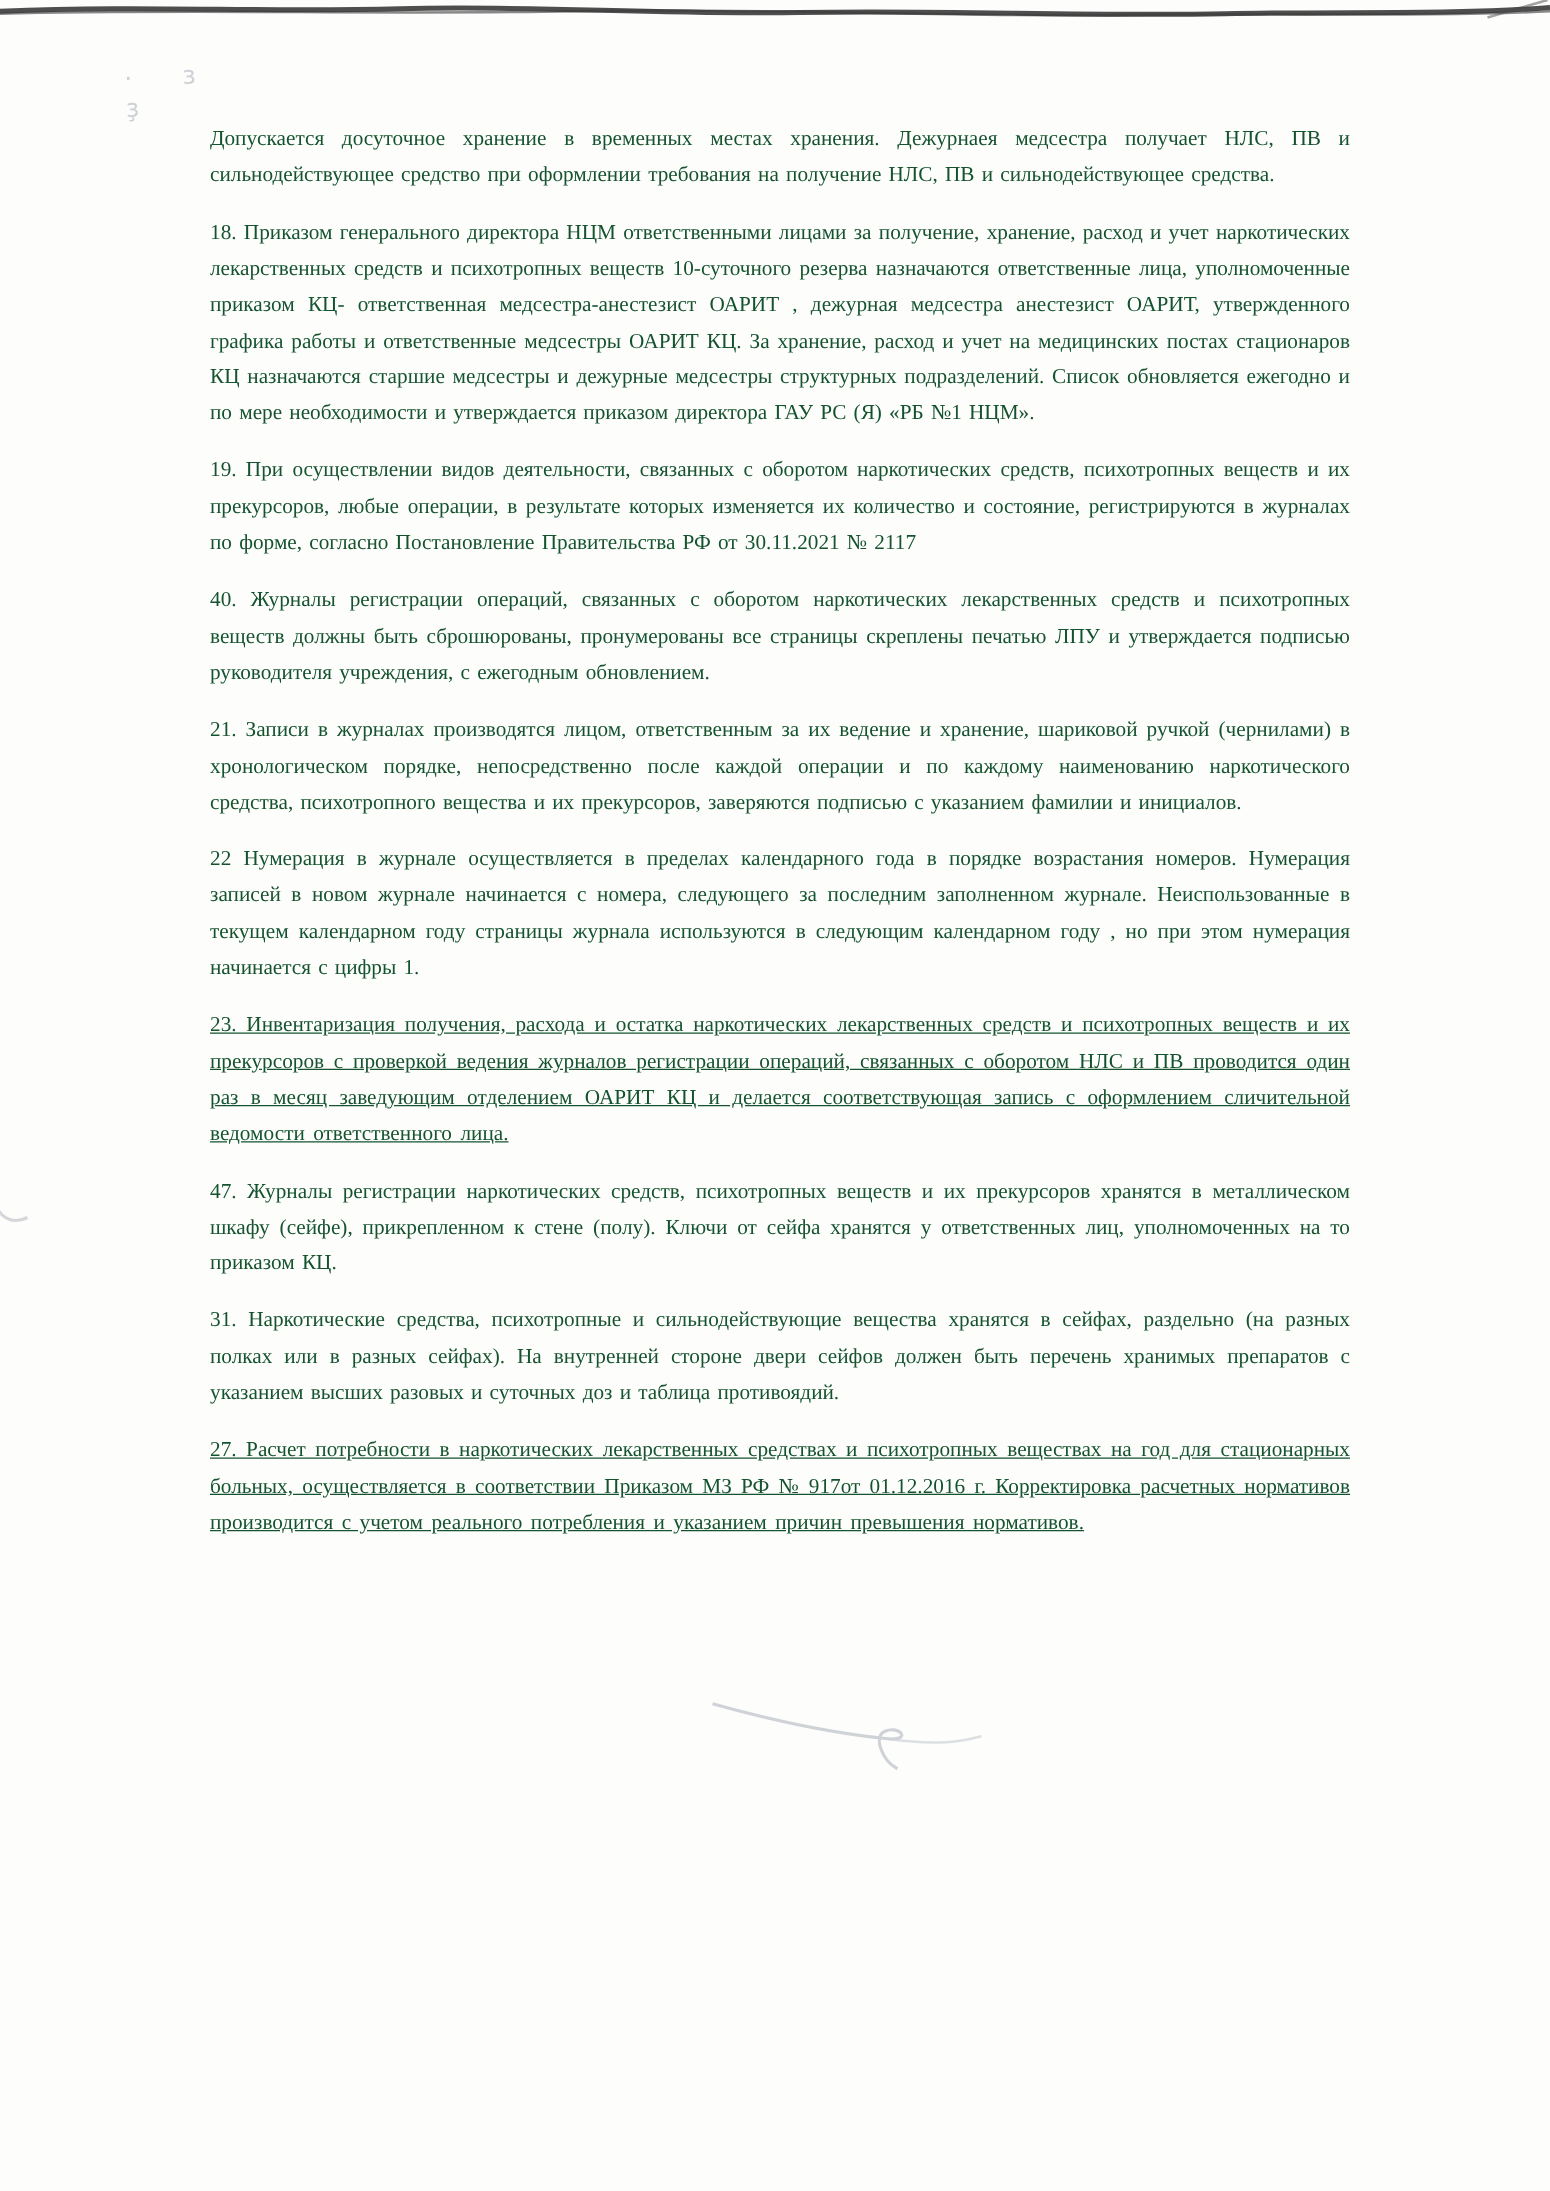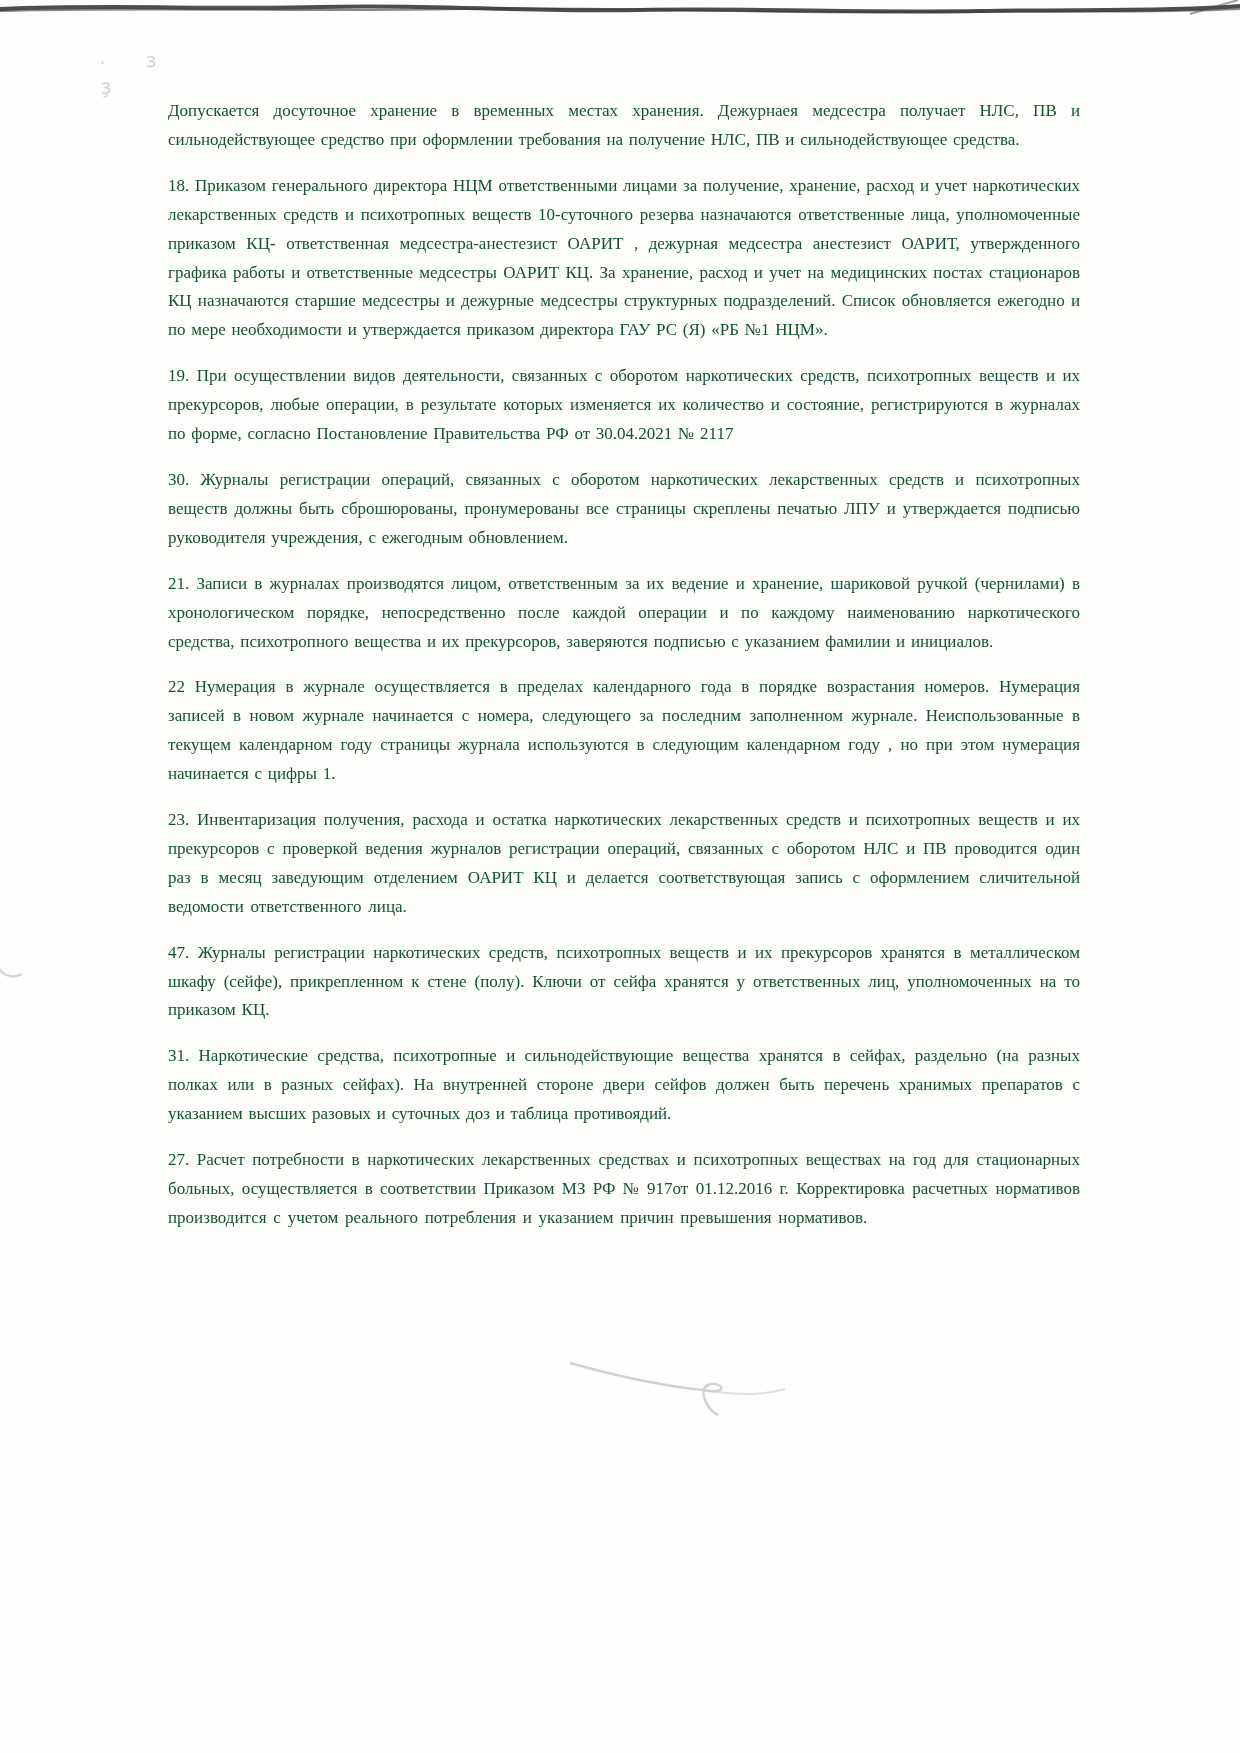--- a/index.html
+++ b/index.html
@@ -50,20 +50,21 @@
     line-height: 28.9px;
     text-align: justify;
     text-rendering: optimizeLegibility;
   }
   .text-block p {
     margin: 0 0 17px 0;
     word-spacing: 1.5px;
   }
   .text-block p.wide-gaps {
     word-spacing: 2.5px;
+    text-decoration: underline;
   }
 </style>
 </head>
 <body>
 
 <div class="page">
 
   <svg class="scan-top-edge" viewBox="0 0 1240 26" xmlns="http://www.w3.org/2000/svg" aria-hidden="true">
     <path d="M0,9 C120,4 200,10 320,7 C430,4 520,12 640,10 C760,8 860,13 980,11 C1080,9 1160,12 1240,6" fill="none" stroke="#2f2f2f" stroke-width="4" opacity="0.85"></path>
     <path d="M0,11 C150,7 300,12 460,9 C620,6 760,14 900,12 C1020,10 1140,14 1240,9" fill="none" stroke="#3a3a3a" stroke-width="2" opacity="0.6"></path>
@@ -77,22 +78,22 @@
   </svg>
 
   <svg class="pen-scribble" viewBox="0 0 400 140" xmlns="http://www.w3.org/2000/svg" aria-hidden="true">
     <path d="M10,38 C60,52 110,62 150,66 C170,68 160,55 148,60 C138,64 146,84 158,90" fill="none" stroke="#c7cbd1" stroke-width="2.5" opacity="0.85"></path>
     <path d="M150,66 C190,72 210,68 225,64" fill="none" stroke="#cfd3d8" stroke-width="2" opacity="0.7"></path>
   </svg>
 
   <div class="text-block">
     <p>Допускается досуточное хранение в временных местах хранения. Дежурнаея медсестра получает НЛС, ПВ и сильнодействующее средство при оформлении требования на получение НЛС, ПВ и сильнодействующее средства.</p>
     <p>18. Приказом генерального директора НЦМ ответственными лицами за получение, хранение, расход и учет наркотических лекарственных средств и психотропных веществ 10-суточного резерва назначаются ответственные лица, уполномоченные приказом КЦ- ответственная медсестра-анестезист ОАРИТ , дежурная медсестра анестезист ОАРИТ, утвержденного графика работы и ответственные медсестры ОАРИТ КЦ. За хранение, расход и учет на медицинских постах стационаров КЦ назначаются старшие медсестры и дежурные медсестры структурных подразделений. Список обновляется ежегодно и по мере необходимости и утверждается приказом директора ГАУ РС (Я) «РБ №1 НЦМ».</p>
-    <p>19. При осуществлении видов деятельности, связанных с оборотом наркотических средств, психотропных веществ и их прекурсоров, любые операции, в результате которых изменяется их количество и состояние, регистрируются в журналах по форме, согласно Постановление Правительства РФ от 30.04.2021 № 2117</p>
-    <p>30. Журналы регистрации операций, связанных с оборотом наркотических лекарственных средств и психотропных веществ должны быть сброшюрованы, пронумерованы все страницы скреплены печатью ЛПУ и утверждается подписью руководителя учреждения, с ежегодным обновлением.</p>
+    <p>19. При осуществлении видов деятельности, связанных с оборотом наркотических средств, психотропных веществ и их прекурсоров, любые операции, в результате которых изменяется их количество и состояние, регистрируются в журналах по форме, согласно Постановление Правительства РФ от 30.11.2021 № 2117</p>
+    <p>40. Журналы регистрации операций, связанных с оборотом наркотических лекарственных средств и психотропных веществ должны быть сброшюрованы, пронумерованы все страницы скреплены печатью ЛПУ и утверждается подписью руководителя учреждения, с ежегодным обновлением.</p>
     <p>21. Записи в журналах производятся лицом, ответственным за их ведение и хранение, шариковой ручкой (чернилами) в хронологическом порядке, непосредственно после каждой операции и по каждому наименованию наркотического средства, психотропного вещества и их прекурсоров, заверяются подписью с указанием фамилии и инициалов.</p>
     <p>22 Нумерация в журнале осуществляется в пределах календарного года в порядке возрастания номеров. Нумерация записей в новом журнале начинается с номера, следующего за последним заполненном журнале. Неиспользованные в текущем календарном году страницы журнала используются в следующим календарном году , но при этом нумерация начинается с цифры 1.</p>
     <p class="wide-gaps">23. Инвентаризация получения, расхода и остатка наркотических лекарственных средств и психотропных веществ и их прекурсоров с проверкой ведения журналов регистрации операций, связанных с оборотом НЛС и ПВ проводится один раз в месяц заведующим отделением ОАРИТ КЦ и делается соответствующая запись с оформлением сличительной ведомости ответственного лица.</p>
     <p>47. Журналы регистрации наркотических средств, психотропных веществ и их прекурсоров хранятся в металлическом шкафу (сейфе), прикрепленном к стене (полу). Ключи от сейфа хранятся у ответственных лиц, уполномоченных на то приказом КЦ.</p>
     <p>31. Наркотические средства, психотропные и сильнодействующие вещества хранятся в сейфах, раздельно (на разных полках или в разных сейфах). На внутренней стороне двери сейфов должен быть перечень хранимых препаратов с указанием высших разовых и суточных доз и таблица противоядий.</p>
     <p class="wide-gaps">27. Расчет потребности в наркотических лекарственных средствах и психотропных веществах на год для стационарных больных, осуществляется в соответствии Приказом МЗ РФ № 917от 01.12.2016 г. Корректировка расчетных нормативов производится с учетом реального потребления и указанием причин превышения нормативов.</p>
   </div>
 
 </div>
 

